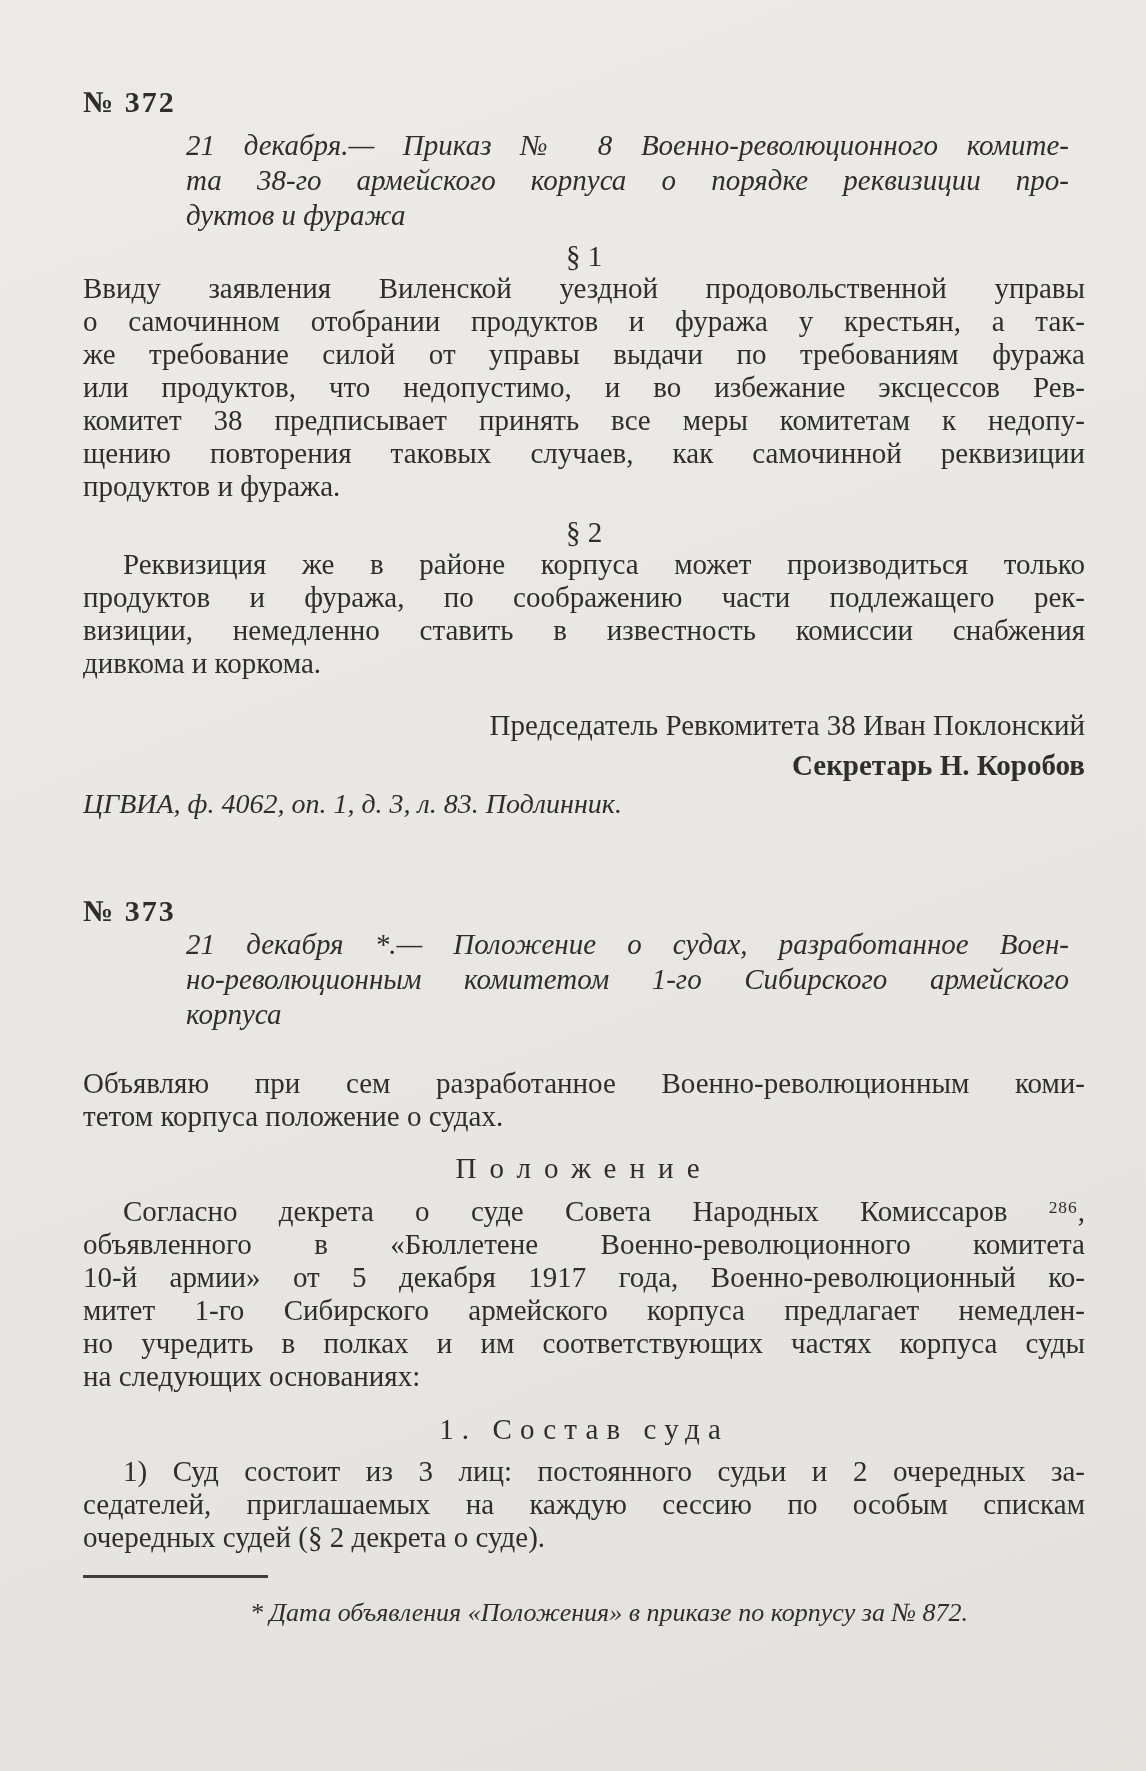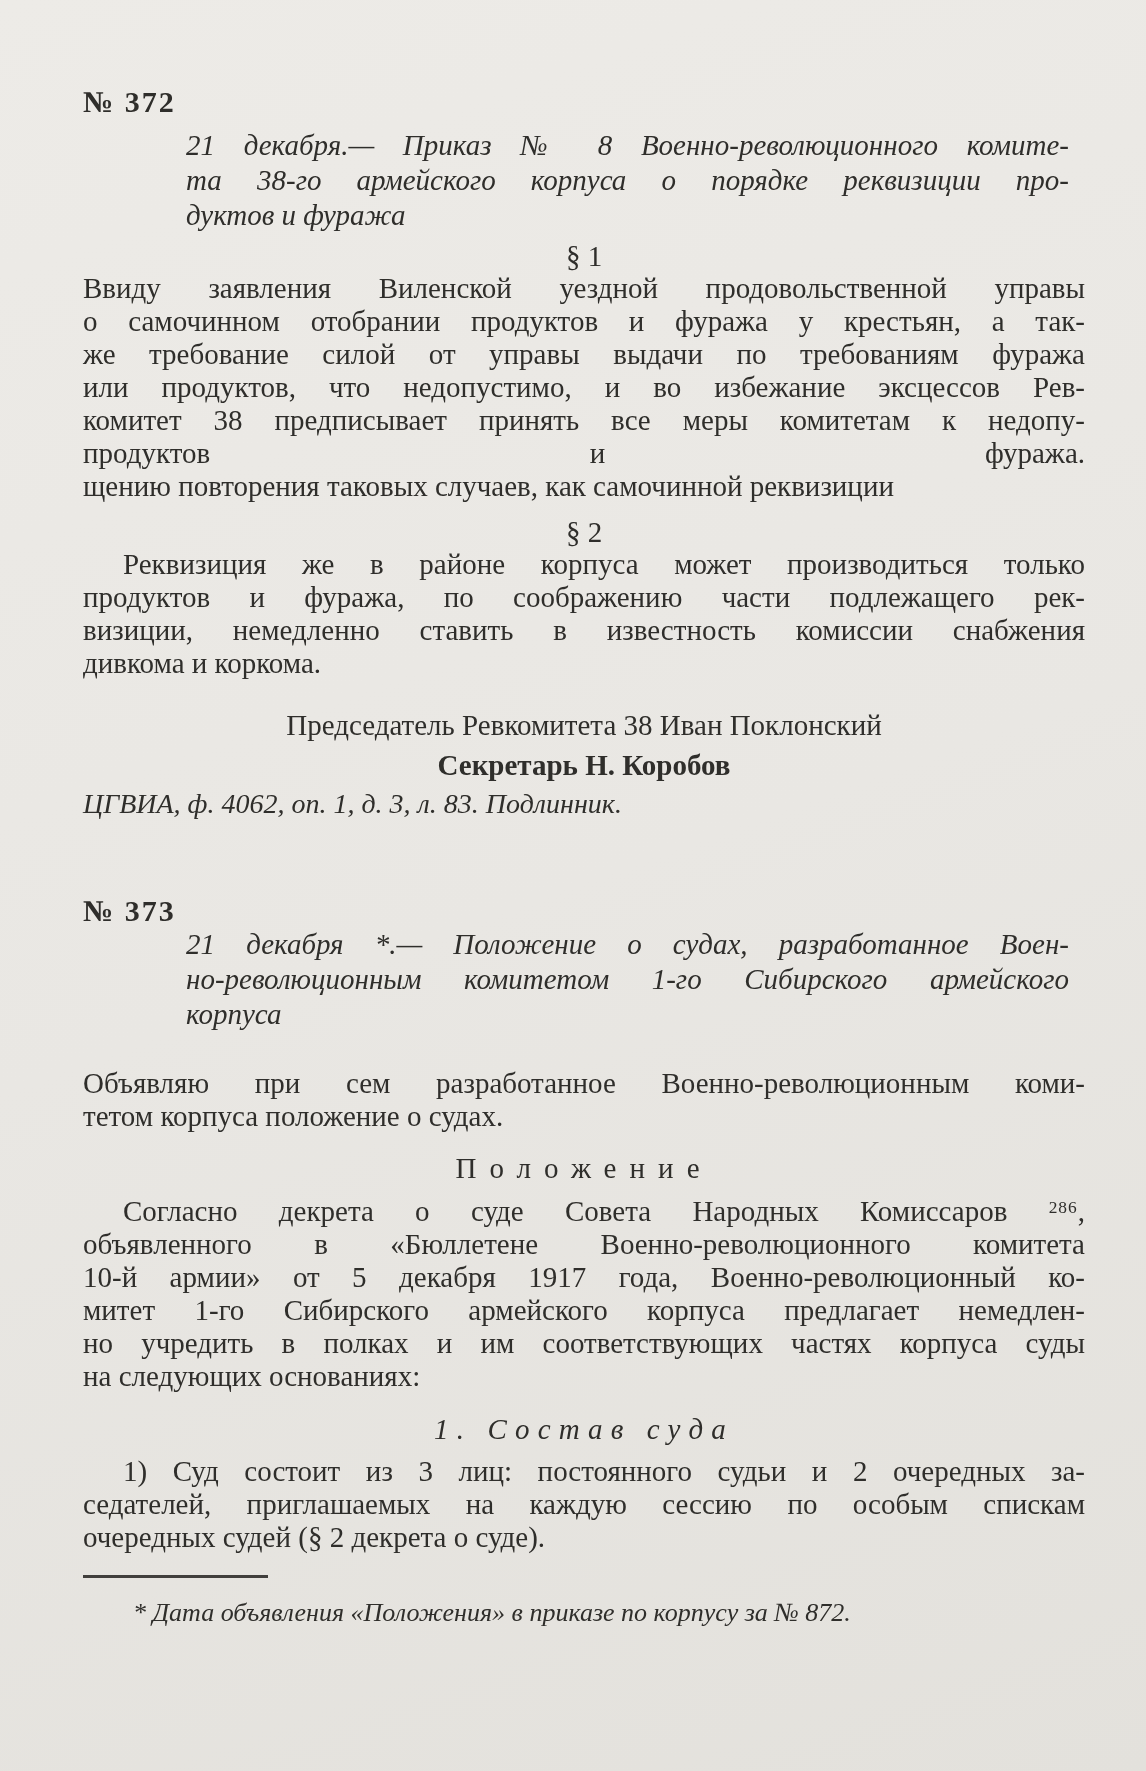--- a/index.html
+++ b/index.html
@@ -17,26 +17,26 @@
   .doc-number {
     font-size: 30px; font-weight: bold; line-height: 32px;
     letter-spacing: 2px; margin: 0;
   }
   .doc-heading {
     font-style: italic; font-size: 29px; line-height: 35px;
     margin-left: 103px; margin-right: 16px;
   }
   .section-label { text-align: center; font-size: 29px; line-height: 32px; }
   .body-para { font-size: 29px; line-height: 33px; }
-  .signature { text-align: center; font-size: 29px; line-height: 33px; }
+  .signature { text-align: right; font-size: 29px; line-height: 33px; }
   .source-ref { font-style: italic; font-size: 28px; line-height: 34px; }
   .statute-heading { text-align: center; font-size: 29px; line-height: 34px; letter-spacing: 0.45em; }
   .section-heading { text-align: center; font-size: 29px; line-height: 32px; letter-spacing: 0.28em; }
   .footnote-rule { width: 185px; height: 3px; background: #413f3c; }
-  .footnote { font-style: italic; font-size: 26px; line-height: 32px; padding-left: 50px; }
+  .footnote { font-style: italic; font-size: 26px; line-height: 32px; padding-left: 50px; text-align: center; }
   .page-number { position: absolute; left: 70px; top: 1770px; font-size: 29px; letter-spacing: 1px; }
 
   
   .justified .tline { text-align: justify; text-align-last: justify; }
   .justified .tline:last-child { text-align-last: left; }
   .indent .tline:first-child { text-indent: 40px; }
 
   sup {
     font-size: 0.6em; line-height: 0;
     position: relative; top: -0.45em; vertical-align: baseline;
@@ -51,21 +51,21 @@
   .m-s2   { margin-top: 13px; }
   .m-p2   { margin-top: 0; }
   .m-sig1 { margin-top: 29px; }
   .m-sig2 { margin-top: 7px; font-weight: bold; }
   .m-src  { margin-top: 5px; }
   .m-n373 { margin-top: 74px; }
   .m-h373 { margin-top: 0; }
   .m-intro{ margin-top: 35px; }
   .m-pol  { margin-top: 18px; }
   .m-stat { margin-top: 10px; }
-  .m-sost { margin-top: 20px; font-style: italic; }
+  .m-sost { margin-top: 20px; }
   .m-item { margin-top: 10px; }
   .m-rule { margin-top: 21px; }
   .m-fn   { margin-top: 19px; }
 </style>
 </head>
 <body>
 
 <div class="page">
   <div class="column">
 
@@ -76,22 +76,22 @@
           <div class="tline">та 38-го армейского корпуса о порядке реквизиции про-</div>
           <div class="tline">дуктов и фуража</div>
         </div>
       <div class="section-label m-s1">§ 1</div>
       <div class="body-para justified m-p1">
           <div class="tline">Ввиду заявления Виленской уездной продовольственной управы</div>
           <div class="tline">о самочинном отобрании продуктов и фуража у крестьян, а так-</div>
           <div class="tline">же требование силой от управы выдачи по требованиям фуража</div>
           <div class="tline">или продуктов, что недопустимо, и во избежание эксцессов Рев-</div>
           <div class="tline">комитет 38 предписывает принять все меры комитетам к недопу-</div>
+          <div class="tline">щению повторения таковых случаев, как самочинной реквизиции</div>
           <div class="tline">продуктов и фуража.</div>
-          <div class="tline">щению повторения таковых случаев, как самочинной реквизиции</div>
         </div>
       <div class="section-label m-s2">§ 2</div>
       <div class="body-para justified indent m-p2">
           <div class="tline">Реквизиция же в районе корпуса может производиться только</div>
           <div class="tline">продуктов и фуража, по соображению части подлежащего рек-</div>
           <div class="tline">визиции, немедленно ставить в известность комиссии снабжения</div>
           <div class="tline">дивкома и коркома.</div>
         </div>
       <div class="signature m-sig1">Председатель Ревкомитета 38 Иван Поклонский</div>
       <div class="signature m-sig2">Секретарь Н. Коробов</div>

